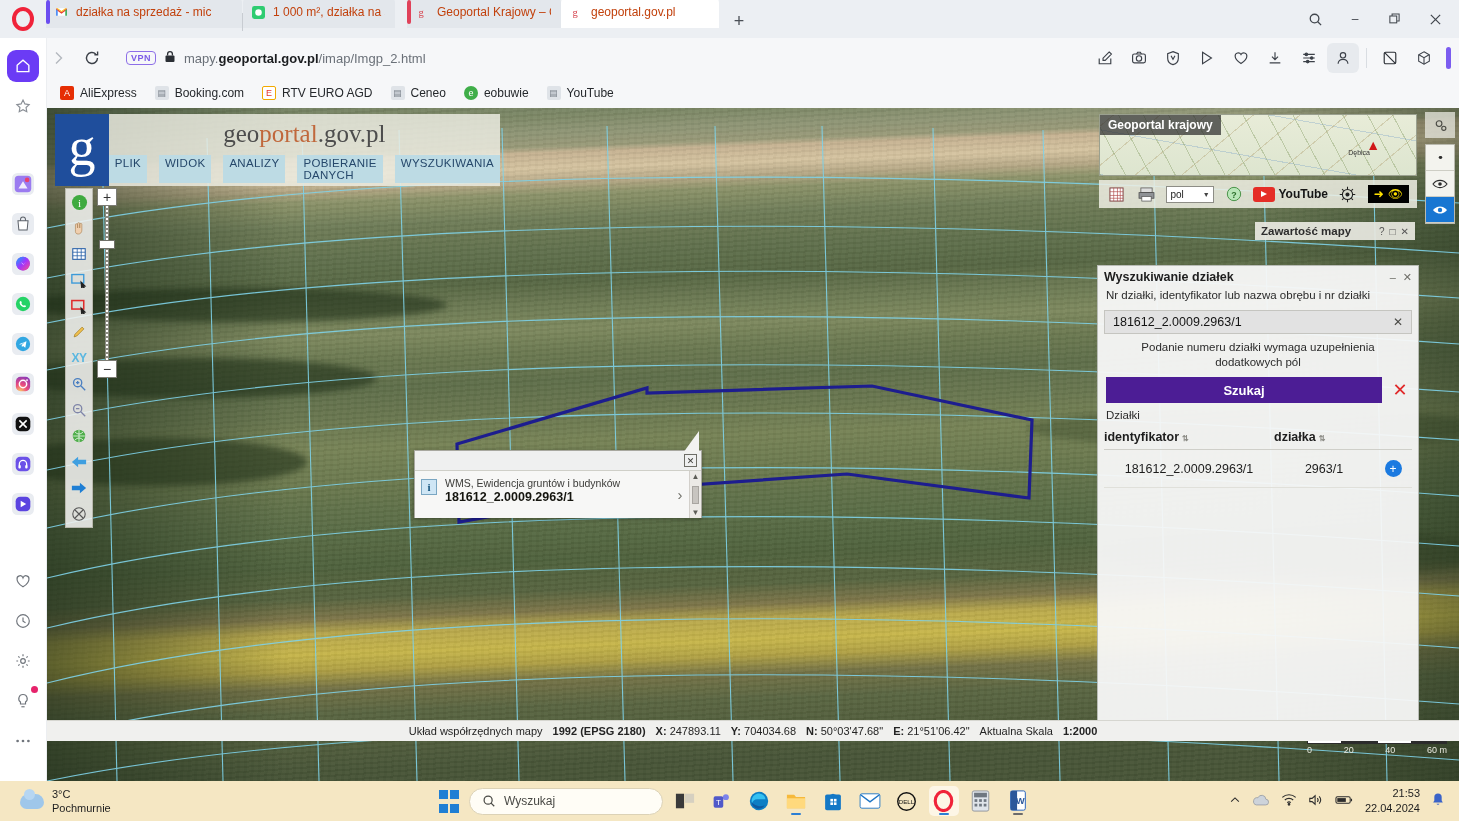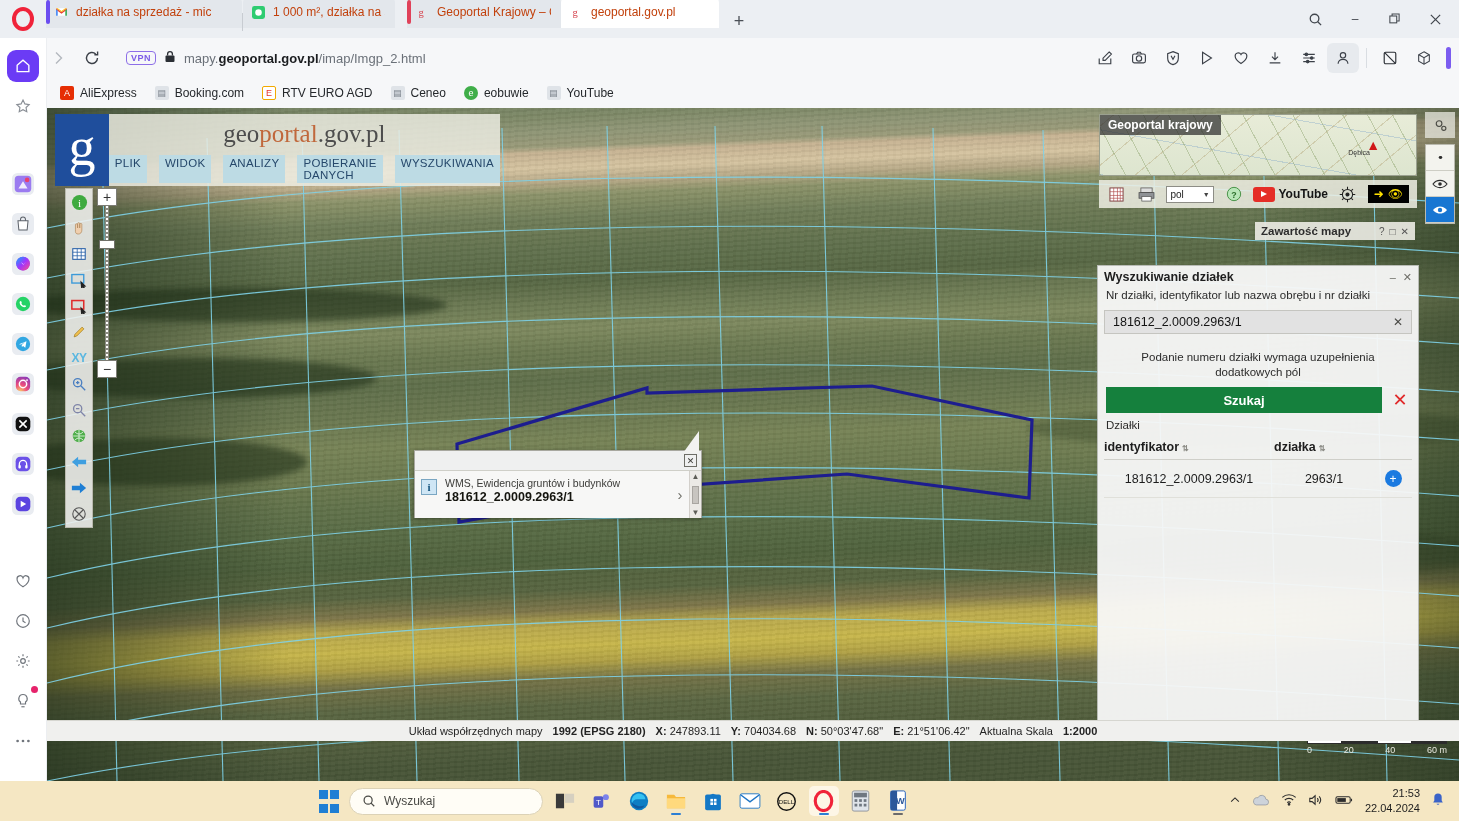--- a/index.html
+++ b/index.html
@@ -176,23 +176,23 @@
 
   
   .panel { position:absolute; right:40px; top:157px; width:322px; height:458px; background:rgba(248,248,248,.95); border:1px solid #b9bcb6; }
   .panel-head { height:22px; display:flex; align-items:center; padding:0 6px; }
   .panel-title { font-size:12.5px; font-weight:700; color:#1e1e1e; }
   .panel-head .hc { margin-left:auto; display:flex; gap:7px; color:#6e6e68; font-size:11px; }
   .panel-sub { font-size:11.5px; color:#2b2b2b; padding:0 8px; line-height:1.25; }
   .srch-wrap { margin:8px 6px 0; height:24px; background:#e2e2e2; border:1px solid #c5c5c0; display:flex; align-items:center; padding:0 8px; }
   .srch-wrap input { flex:1; border:0; background:transparent; font-size:12.5px; color:#141414; outline:none; font-family:"Liberation Sans",sans-serif; }
   .srch-x { color:#4a4a46; font-size:12px; }
-  .hint { text-align:center; font-size:11.5px; color:#2b2b2b; padding:16px 14px 0; line-height:1.25; }
+  .hint { text-align:center; font-size:11.5px; color:#2b2b2b; padding:6px 14px 0; line-height:1.25; }
   .btn-row { display:flex; align-items:center; gap:8px; margin:8px 8px 0; }
-  .btn-szukaj { flex:1; height:26px; background:#15803d; color:#fff; font-size:13px; font-weight:700; display:flex; align-items:center; justify-content:center; }
+  .btn-szukaj { flex:1; height:26px; background:#4c1d95; color:#fff; font-size:13px; font-weight:700; display:flex; align-items:center; justify-content:center; }
   .btn-cancel { width:20px; text-align:center; color:#e02a2a; font-size:18px; font-weight:400; }
   .dzialki-lbl { font-size:11.5px; color:#2b2b2b; margin:6px 0 0 8px; }
   .tbl { margin:4px 6px 0; }
   .tbl-head { display:flex; border-bottom:1px solid #cfcfc9; padding:5px 0; font-size:12.5px; font-weight:700; color:#1d1d1d; }
   .th1 { width:170px; text-align:left; }
   .th2 { width:100px; text-align:left; }
   .sortic { font-size:8px; color:#8a8a84; margin-left:3px; }
   .tbl-row { display:flex; align-items:center; padding:10px 0; border-bottom:1px solid #e0e0da; font-size:12.5px; color:#1d1d1d; }
   .td1 { width:170px; text-align:center; }
   .td2 { width:100px; text-align:center; }
@@ -867,20 +867,27 @@
       <span><b>Y:</b> <span>704034.68</span></span>
       <span><b>N:</b> <span>50°03'47.68"</span></span>
       <span><b>E:</b> <span>21°51'06.42"</span></span>
       <span>Aktualna Skala</span>
       <b>1:2000</b>
     </div>
 
   </div>
 
   <div class="taskbar">
+    <div class="tb-weather">
+      <div class="cl"></div>
+      <div class="txt">
+        <div>3°C</div>
+        <div>Pochmurnie</div>
+      </div>
+    </div>
 
     <div class="tb-center">
       <div class="tb-start">
         <i></i>
           <i></i>
           <i></i>
           <i></i>
       </div>
       <div class="tb-search">
         <svg width="14" height="14" viewBox="0 0 16 16" fill="none" stroke="#4a4a46" stroke-width="1.4">

